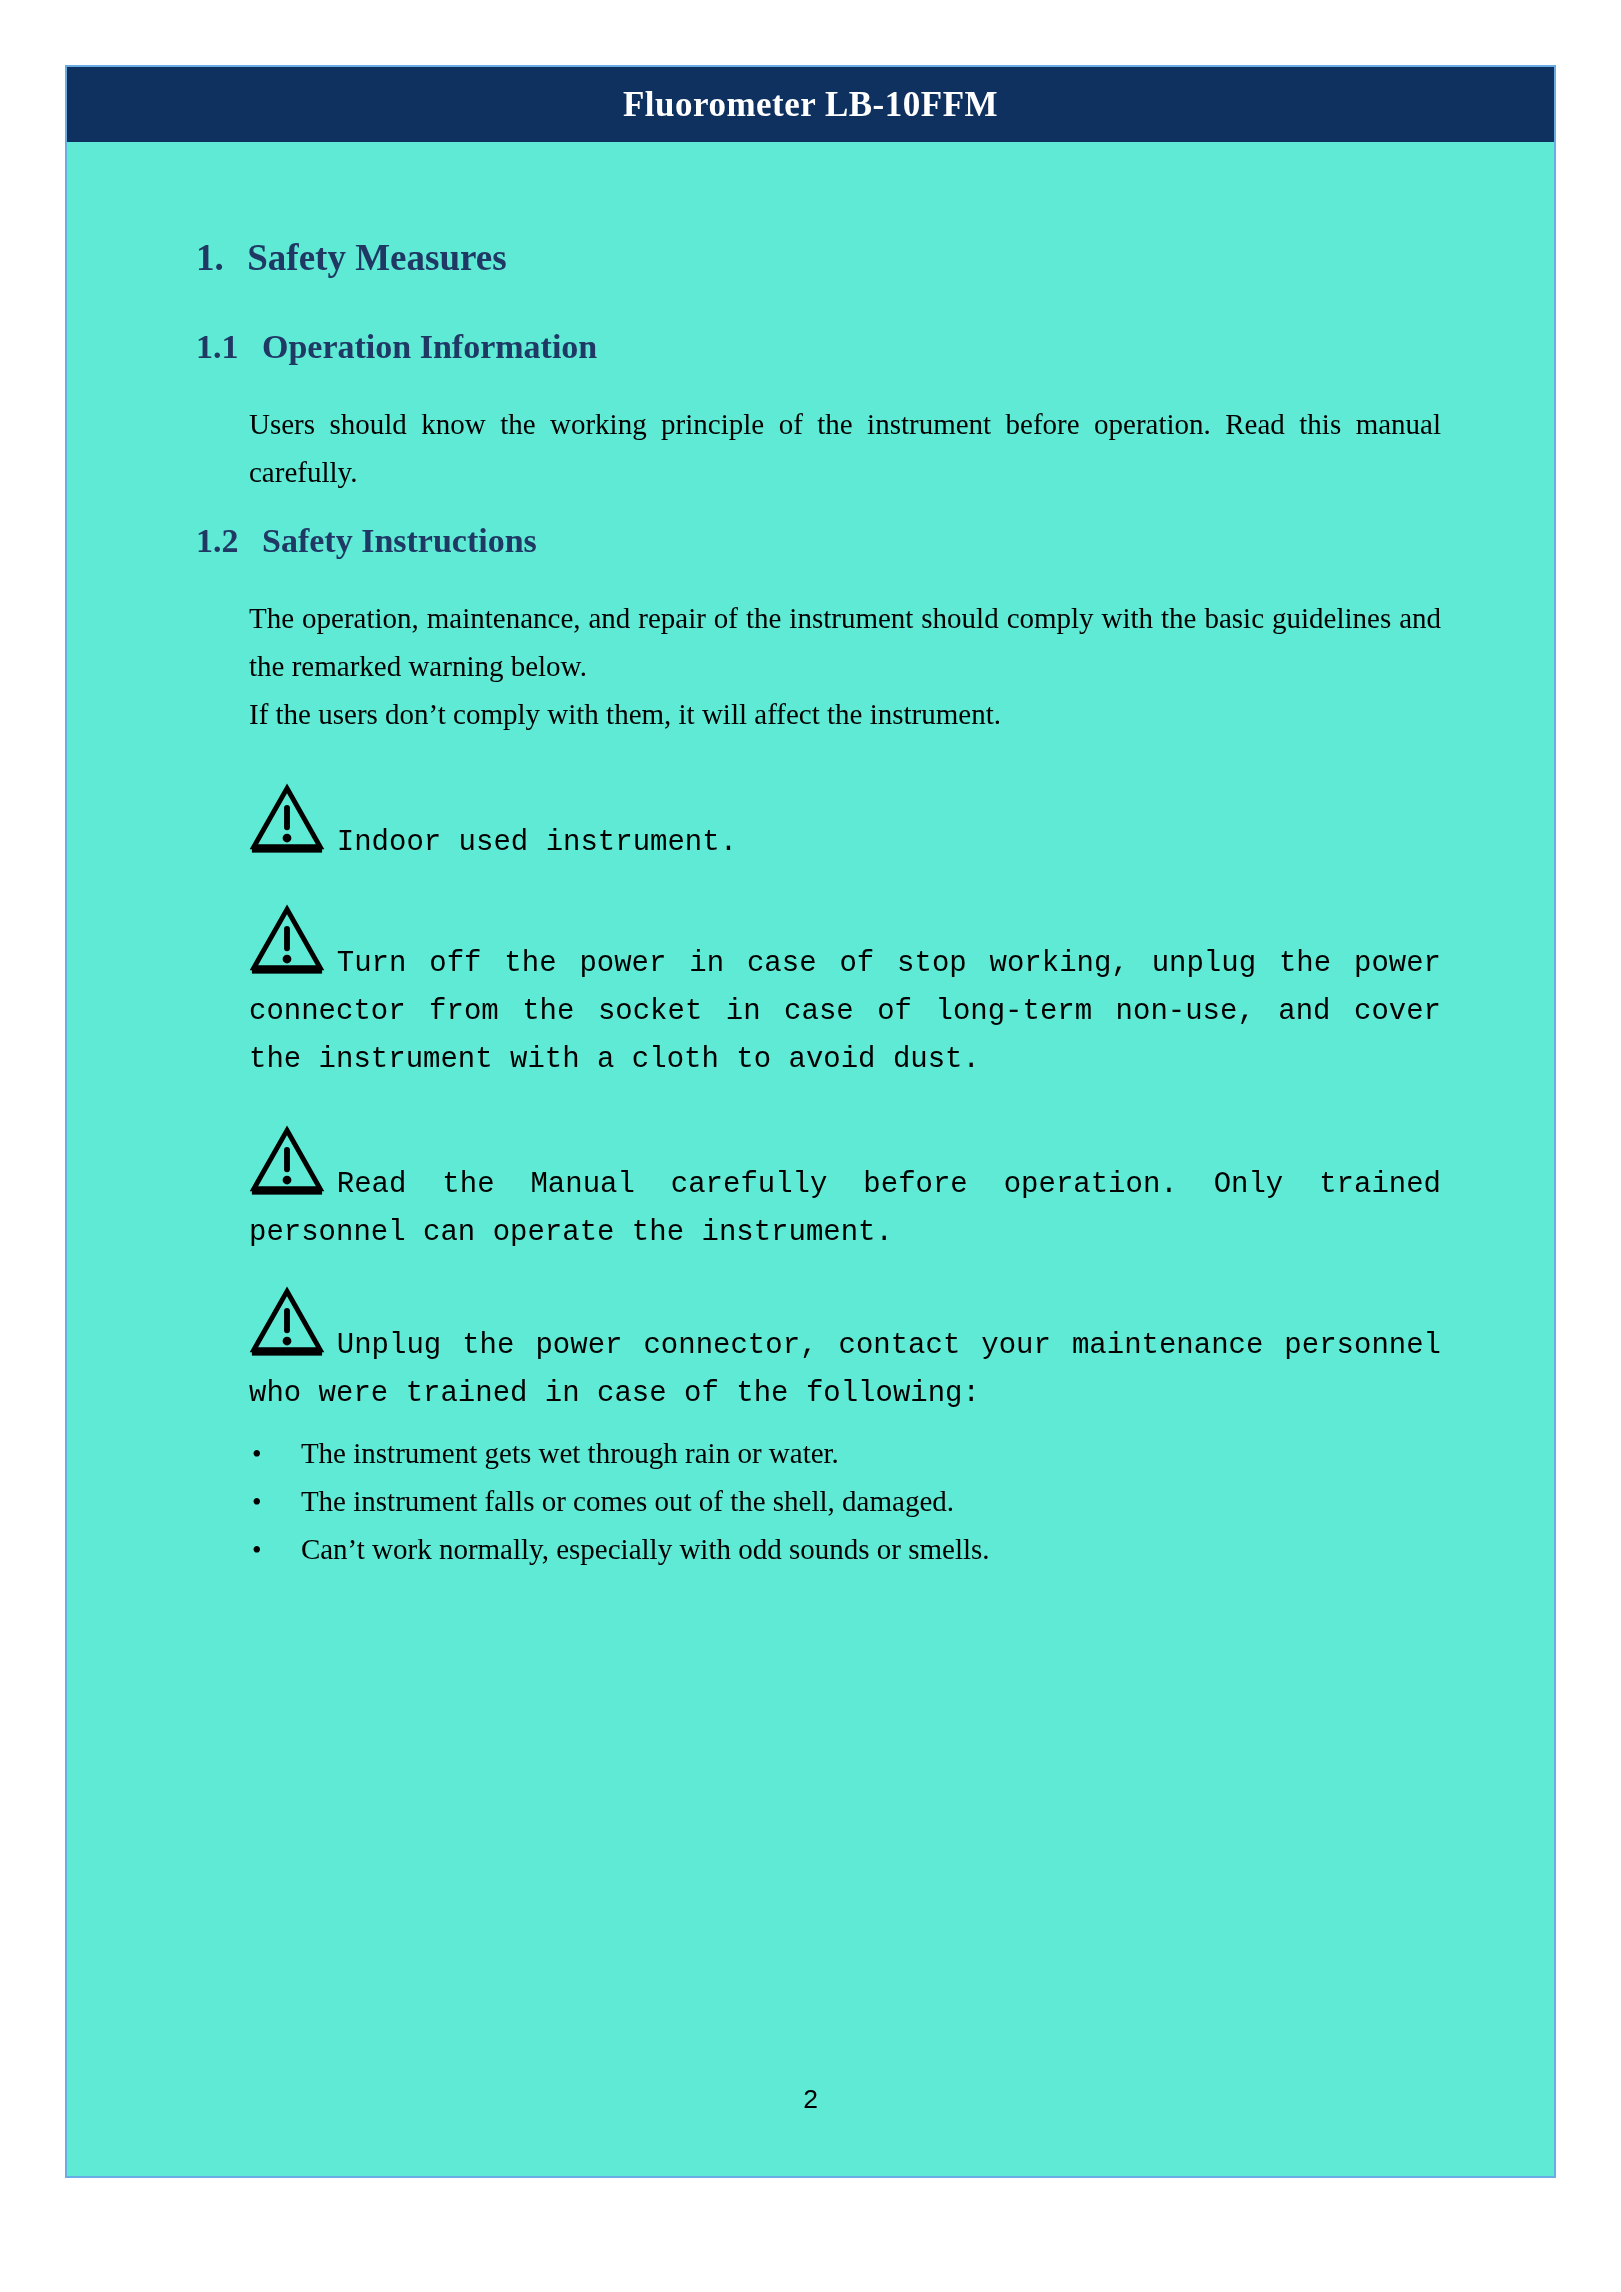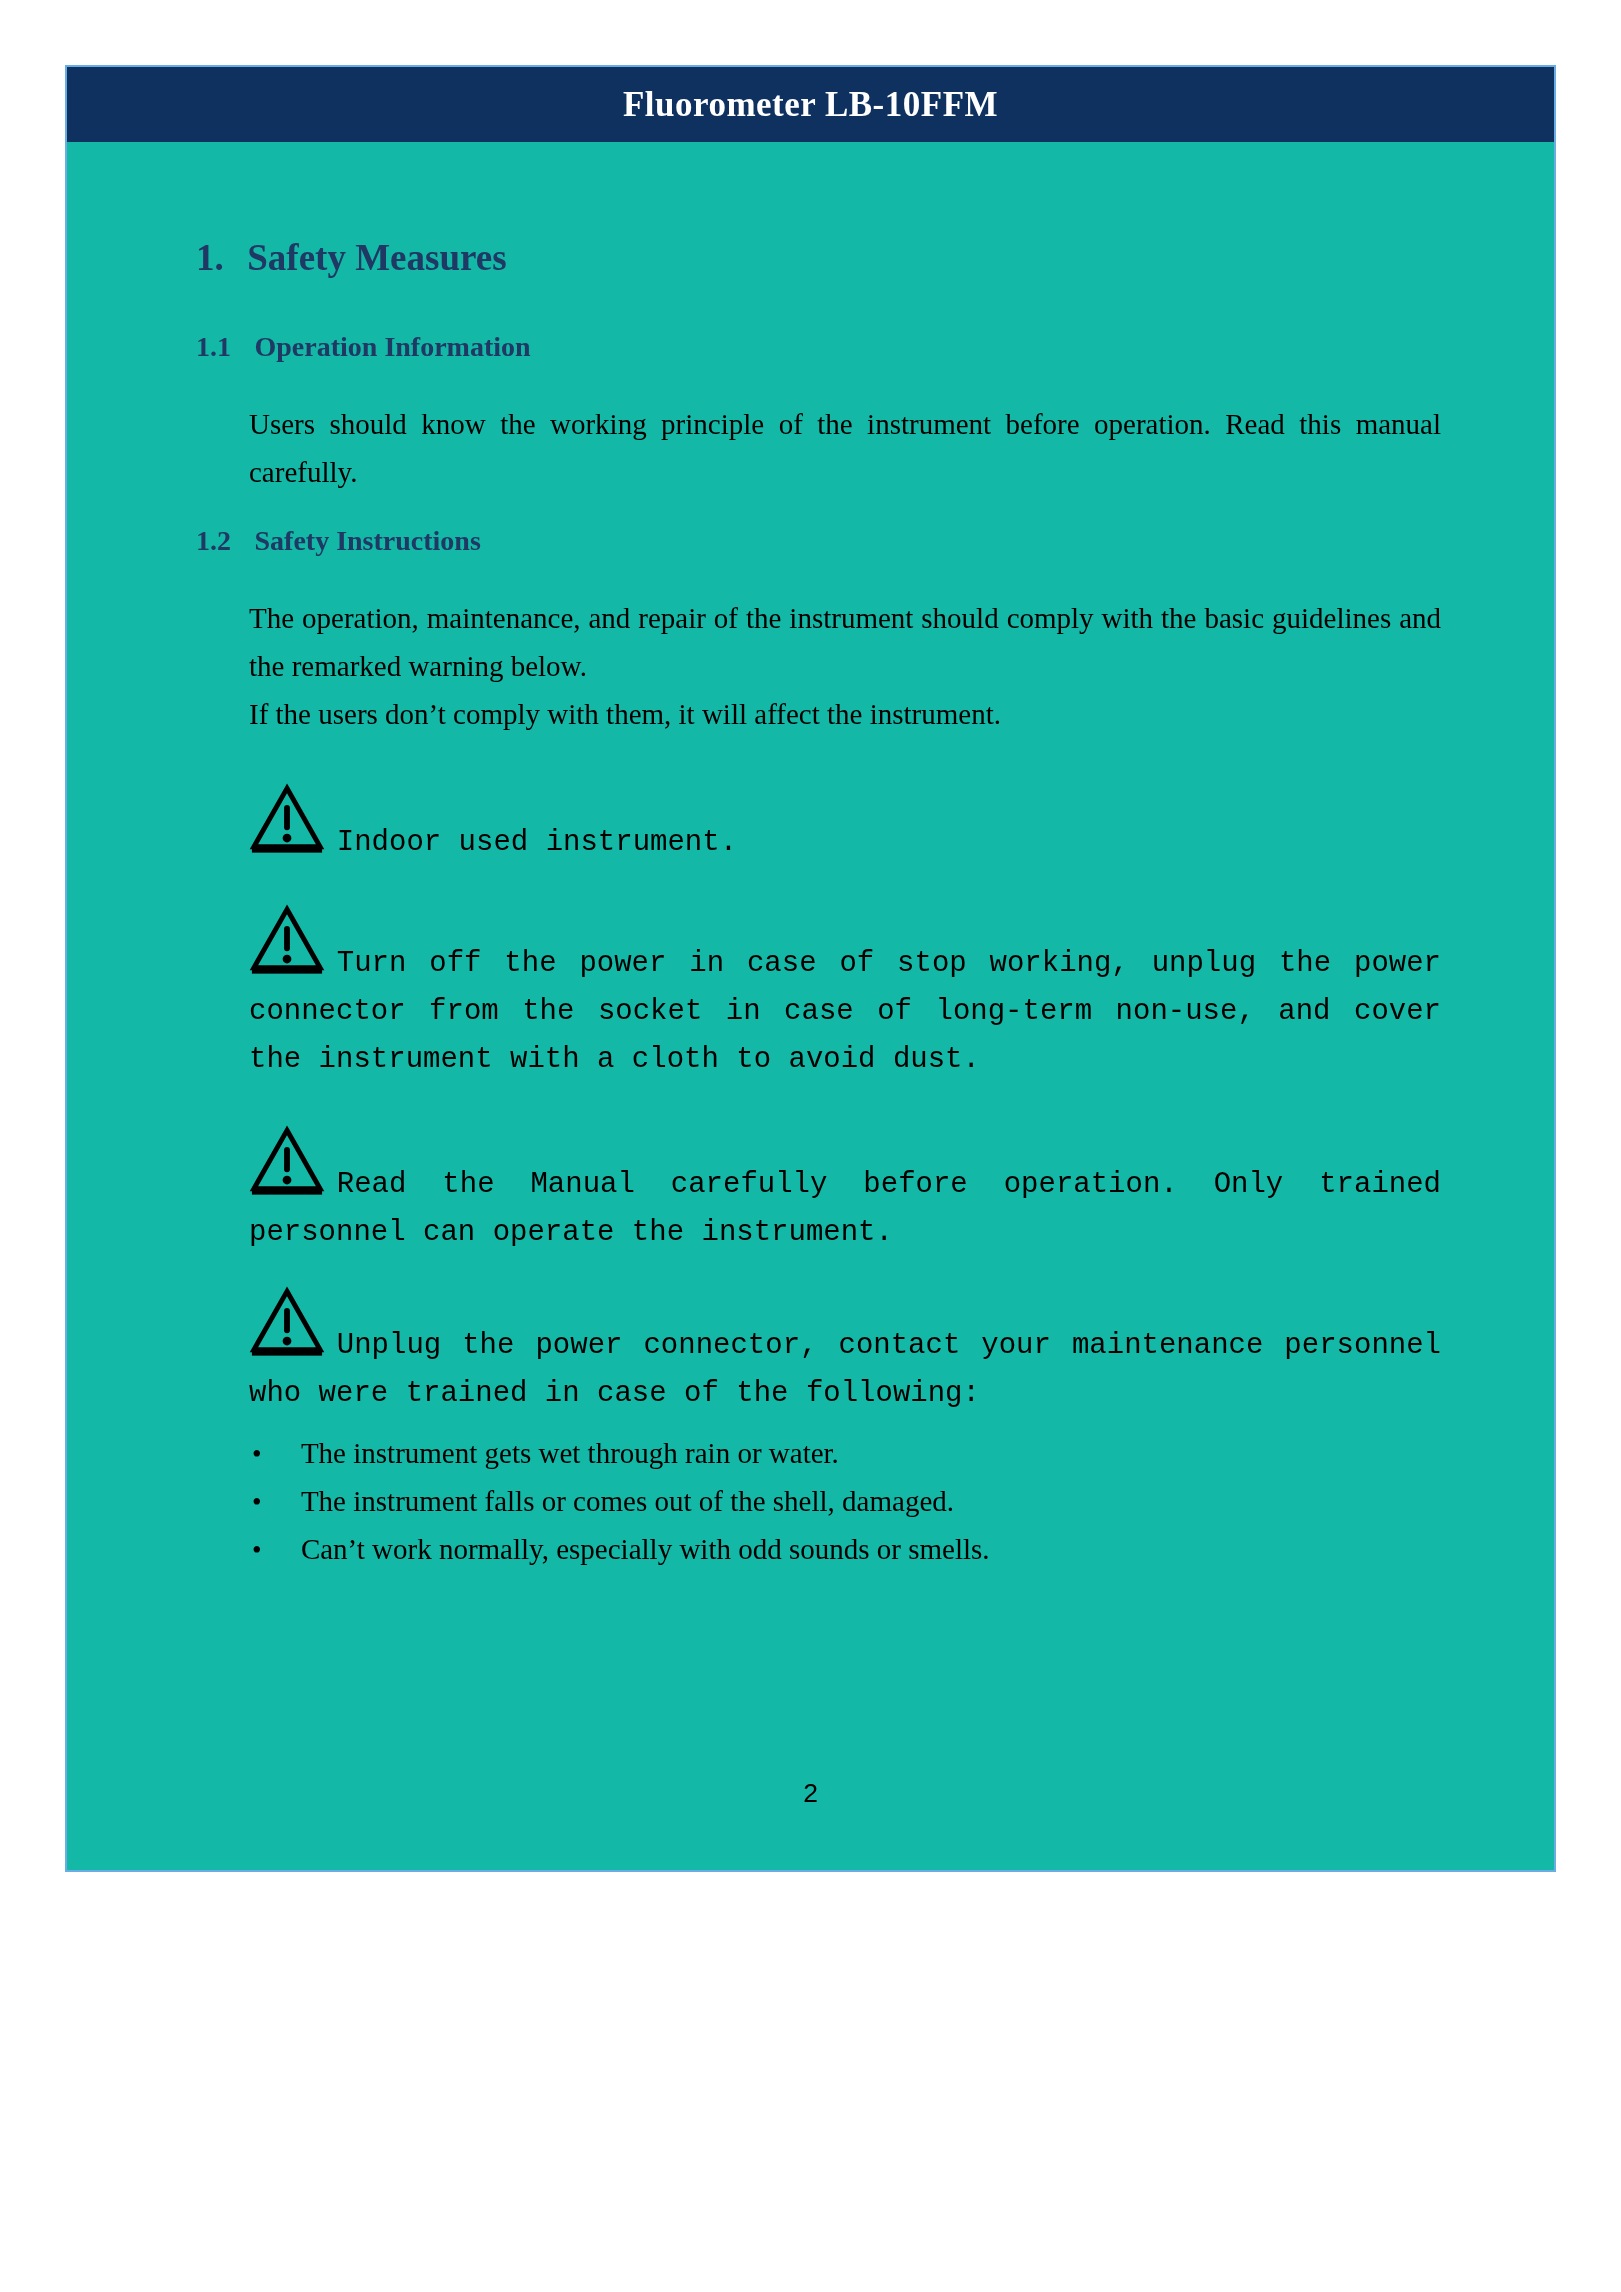--- a/index.html
+++ b/index.html
@@ -16,24 +16,24 @@
     position: relative;
     width: 1621px;
     height: 2293px;
     background: #ffffff;
   }
   .frame {
     position: absolute;
     left: 65px;
     top: 65px;
     width: 1491px;
-    height: 1807px;
+    height: 2113px;
     border: 2px solid var(--border-color, #6aace4);
     box-sizing: border-box;
-    background: #14b8a6;
+    background: #5eead4;
   }
   .header-bar {
     width: 100%;
     height: 75px;
     background: var(--header-bg, #0f3160);
     display: flex;
     align-items: center;
     justify-content: center;
   }
   .header-title {
@@ -46,21 +46,21 @@
     padding: 0 113px 0 129px;
   }
   .h1 {
     margin: 92px 0 0 0;
     font-size: 37px;
     font-weight: bold;
     color: var(--heading-color, #1f3864);
     line-height: 47px;
   }
   .h2 {
-    font-size: 28px;
+    font-size: 34px;
     font-weight: bold;
     color: var(--heading-color, #1f3864);
     line-height: 41px;
   }
   .h2-first { margin: 45px 0 0 0; }
   .h2-second { margin: 23.5px 0 0 0; }
   .h-num {
     display: inline-block;
     margin-right: 23.5px;
   }

